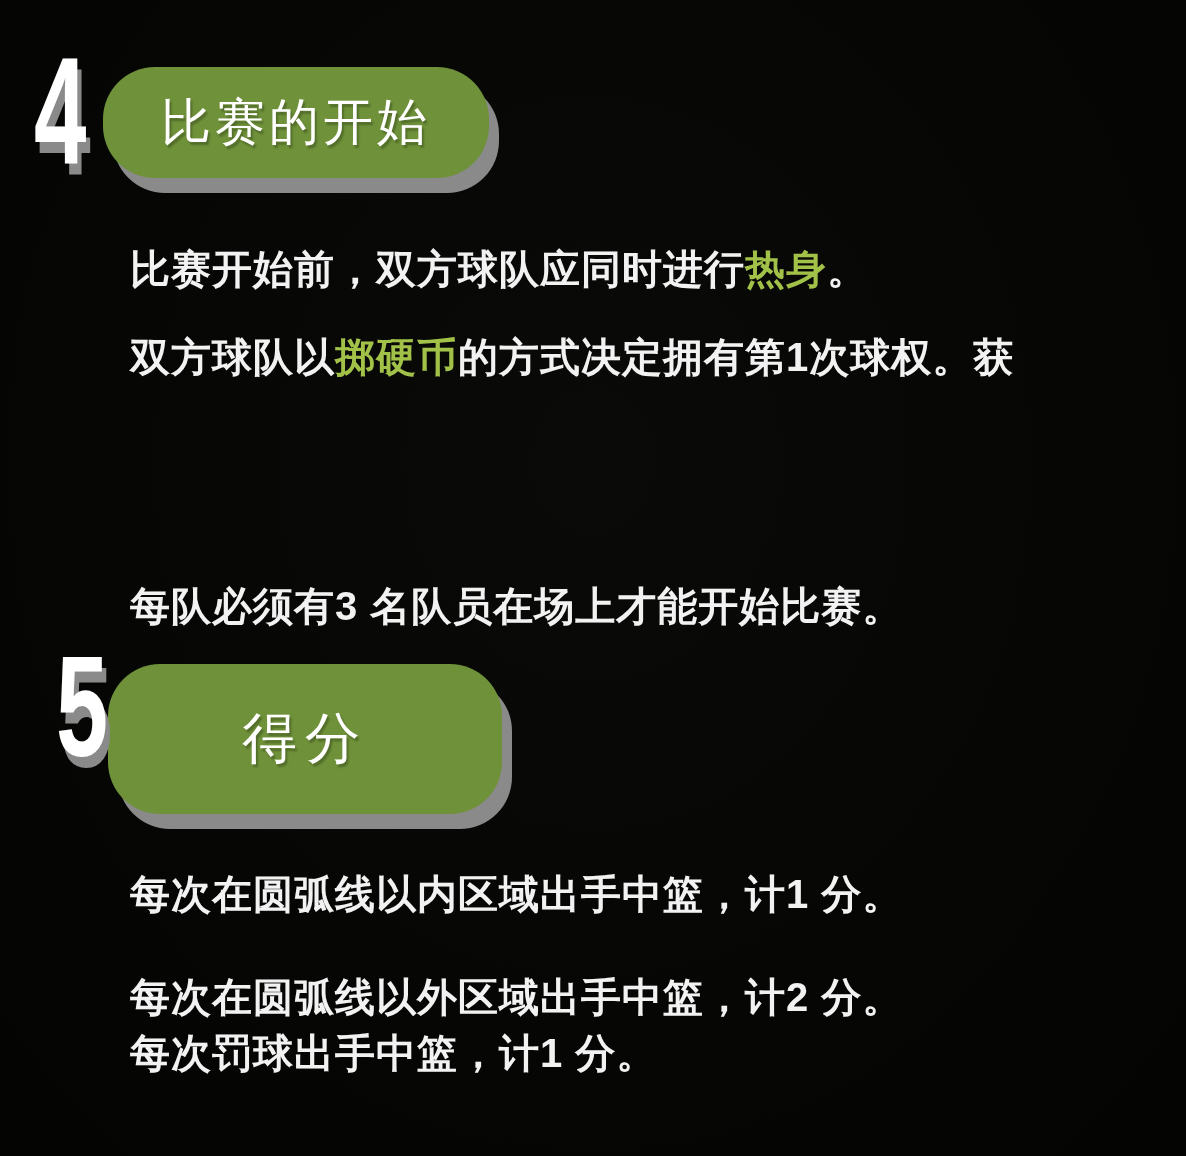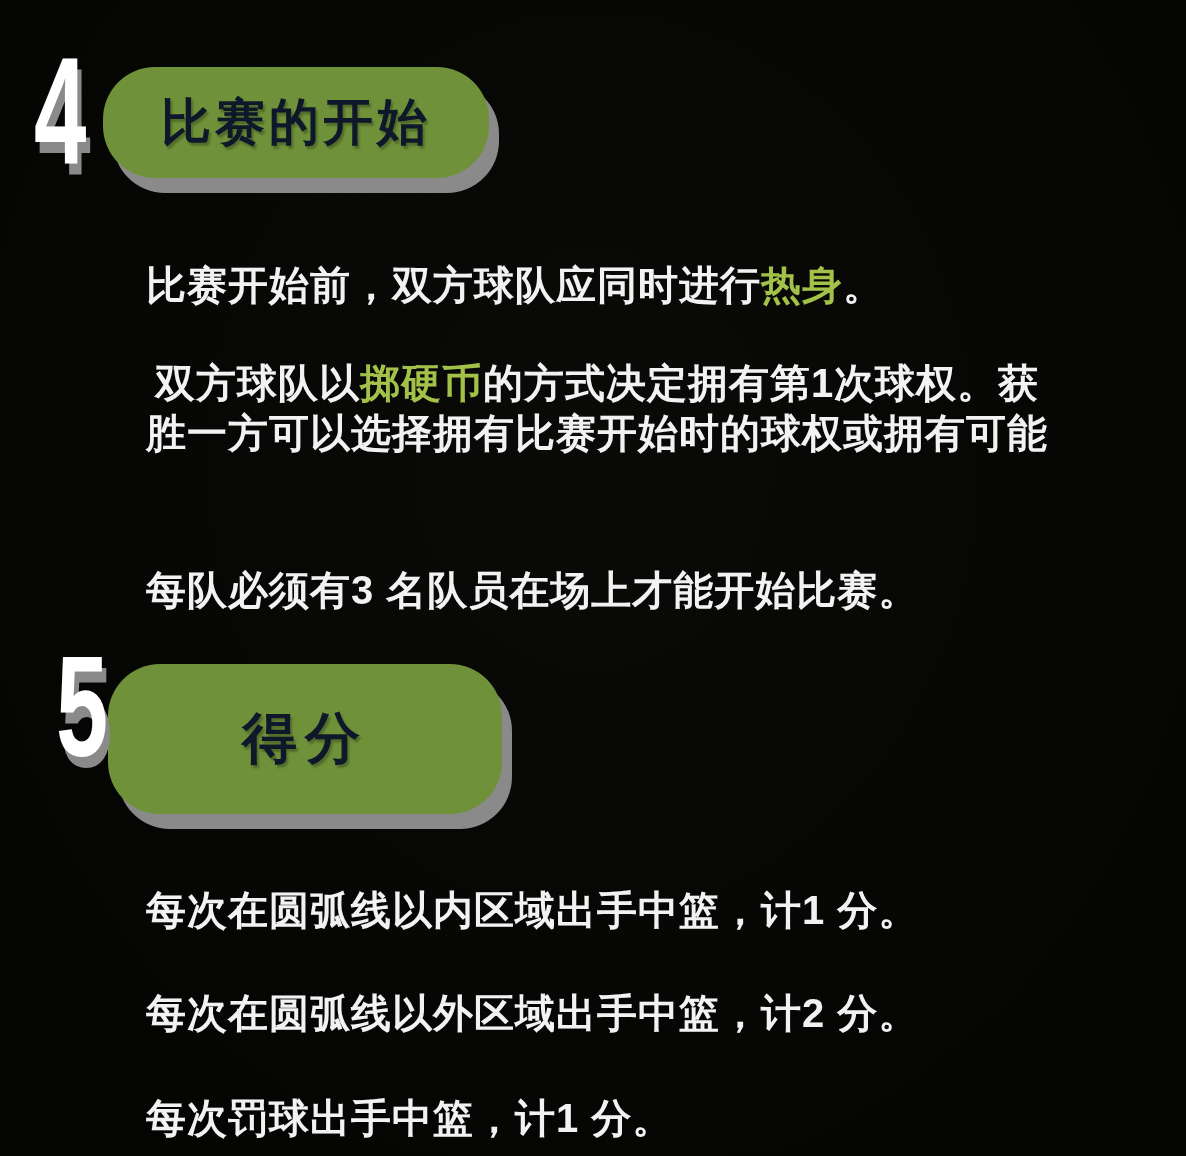--- a/index.html
+++ b/index.html
@@ -54,67 +54,67 @@
     width: 386px;
     height: 111px;
   }
   .pill-5 {
     left: 108px;
     top: 664px;
     width: 394px;
     height: 150px;
   }
   .pill-label {
-    color: #0f172a;
-    font-weight: bold;
+    color: #ffffff;
+    font-weight: normal;
     white-space: nowrap;
     text-shadow: 2px 3px 2px rgba(0,0,0,0.25);
     text-align: right;
   }
   .pill-4 .pill-label { font-size: 50px; letter-spacing: 4px; }
   .pill-5 .pill-label { font-size: 55px; letter-spacing: 8px; }
   
   .para {
     position: absolute;
     left: 130px;
-    margin: 16px;
+    margin: 0;
     color: #f2f2f2;
     font-size: 40px;
     font-weight: 700;
     letter-spacing: 1px;
     line-height: 50px;
     white-space: nowrap;
   }
   .para .line { white-space: nowrap; }
   .hl { color: #a2c148; }
   .s4-p1 { top: 244px; }
-  .s4-p2 { top: 342px; text-align: center; }
-  .s4-p3 { top: 549px; }
+  .s4-p2 { top: 332px; }
+  .s4-p3 { top: 581px; }
   .s5-p1 { top: 869px; text-align: center; }
   .s5-p2 { top: 972px; text-align: right; }
-  .s5-p3 { top: 1077px; }
+  .s5-p3 { top: 1028px; }
 </style>
 </head>
 <body>
 
 <div class="canvas">
 
   <section>
     <div class="digit digit-4">4</div>
     <div class="pill pill-4">
       <span class="pill-label">比赛的开始</span>
     </div>
 
     <p class="para s4-p1">
       <span>比赛开始前，双方球队应同时进行</span><span class="hl">热身</span><span>。</span>
     </p>
 
     <p class="para s4-p2">
       <span class="line"><span>双方球队以</span><span class="hl">掷硬币</span><span>的方式决定拥有第1次球权。获</span></span><br>
-      <span class="line">胜一方可以选择拥有比赛开始时的球权或拥有可能</span><br>
+      <br>
     </p>
 
     <p class="para s4-p3">每队必须有3 名队员在场上才能开始比赛。</p>
   </section>
 
   <section>
     <div class="digit digit-5">5</div>
     <div class="pill pill-5">
       <span class="pill-label">得分</span>
     </div>

